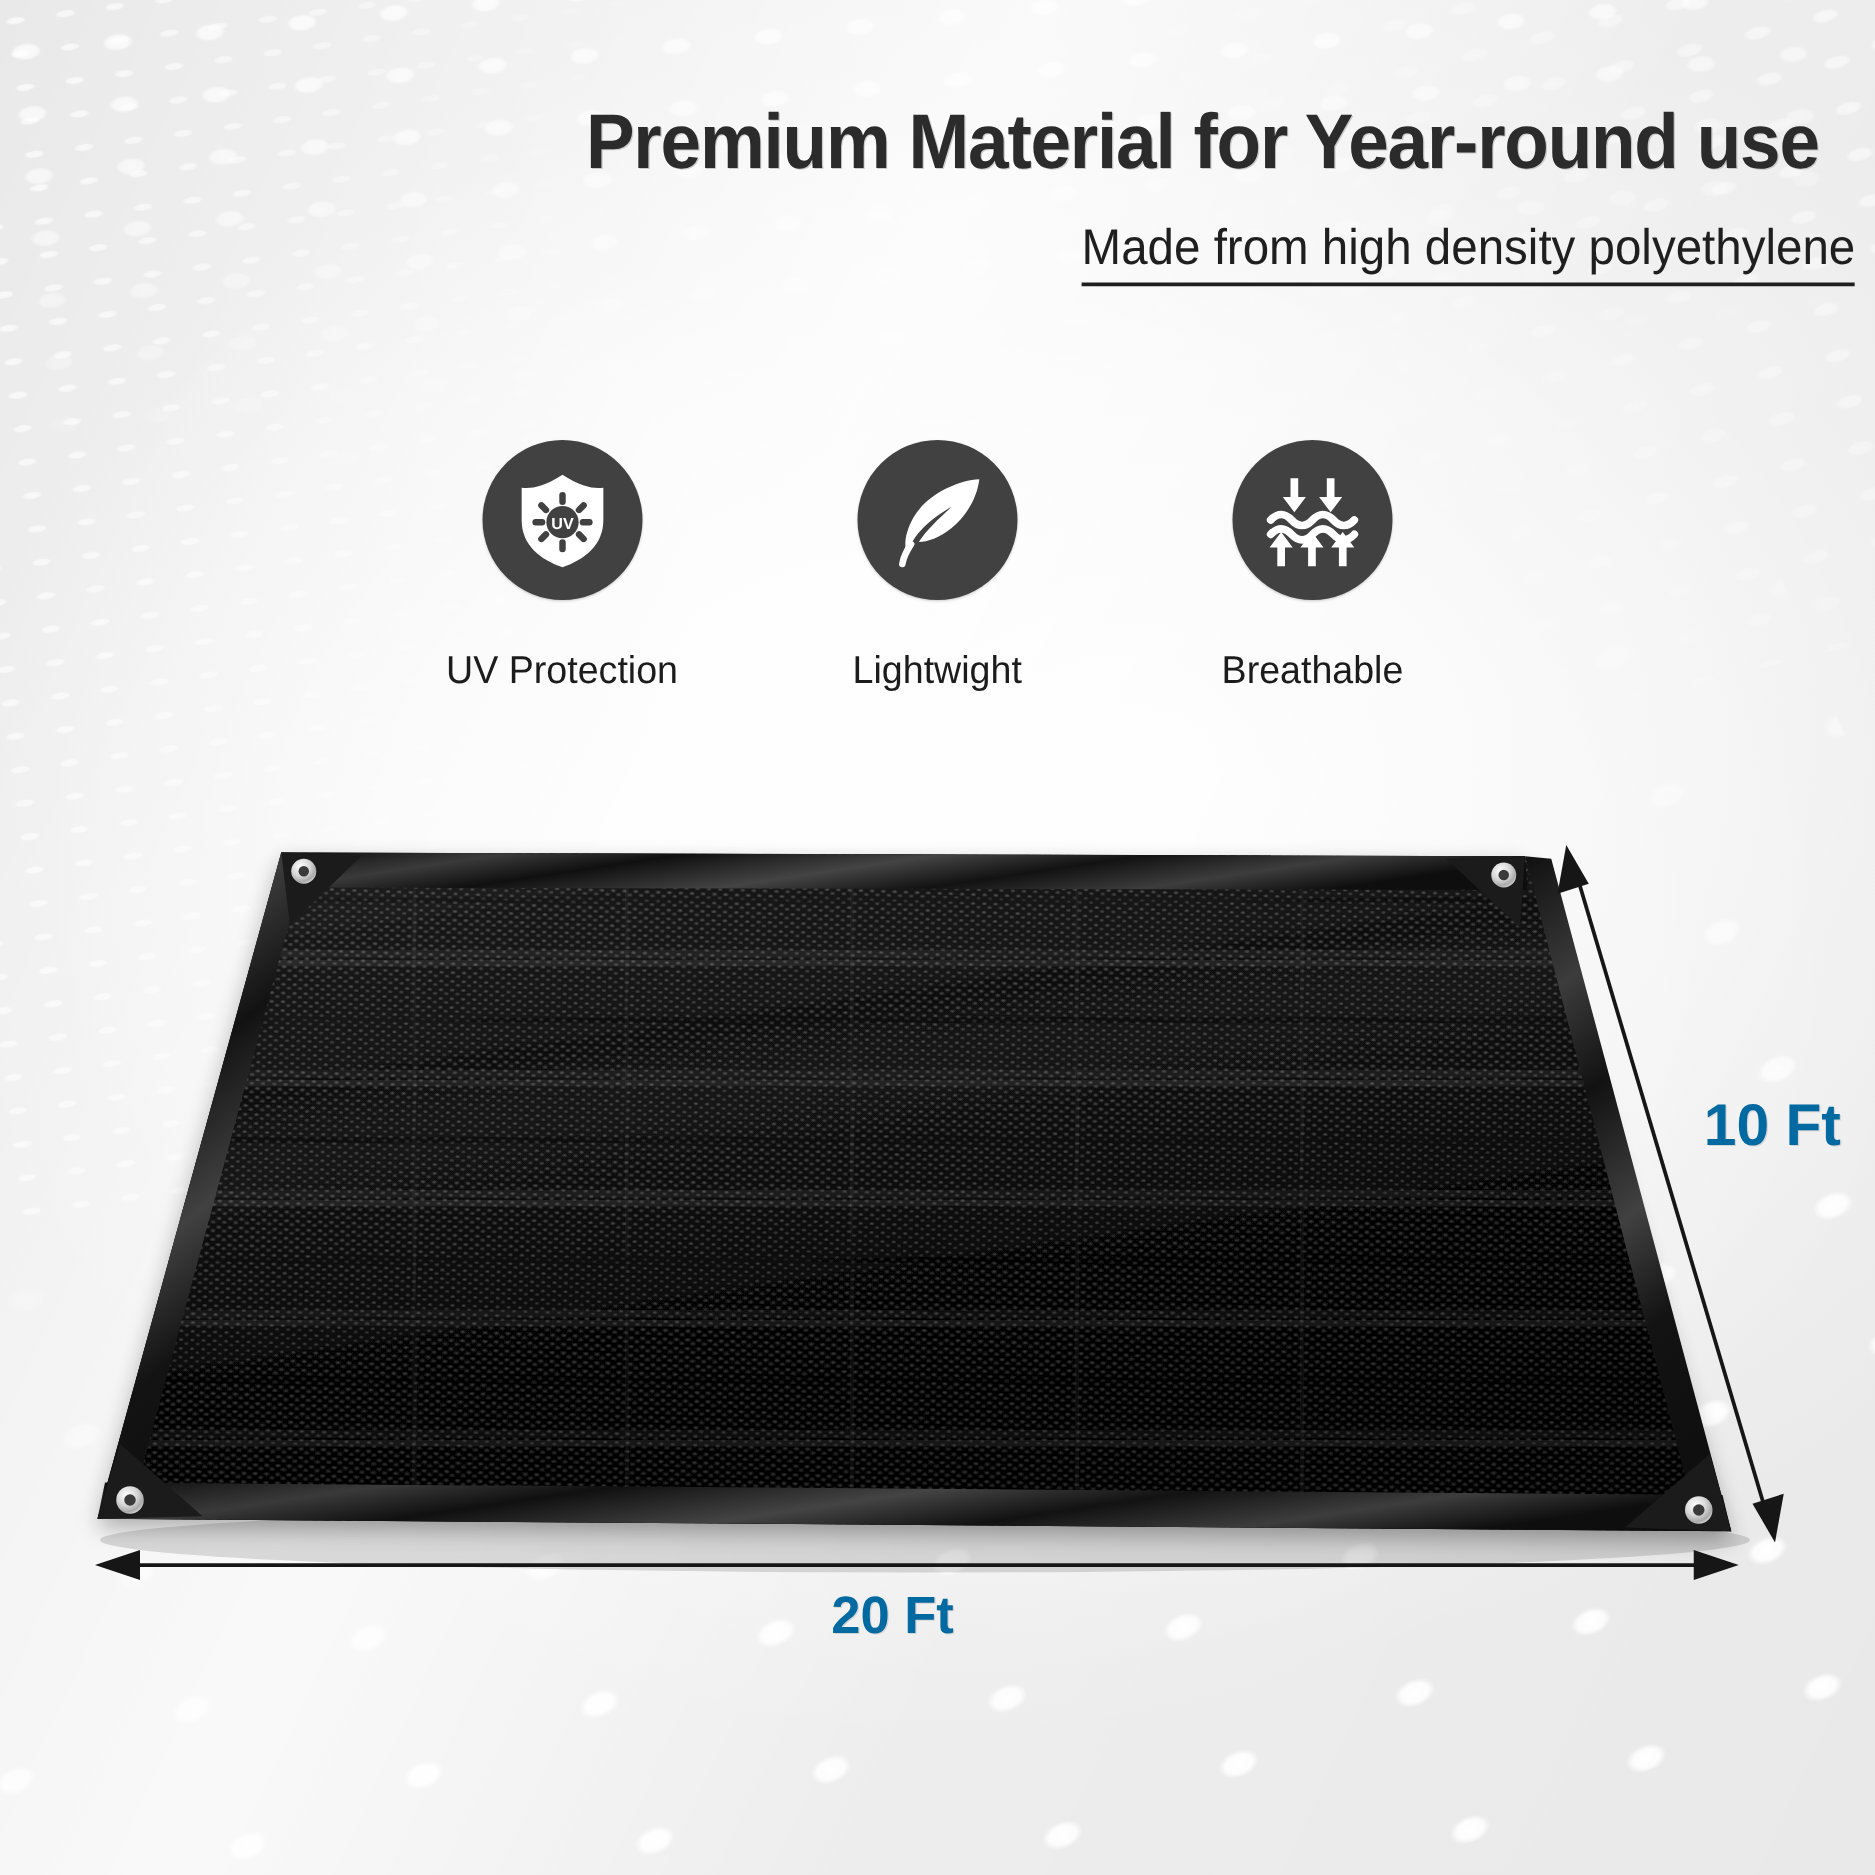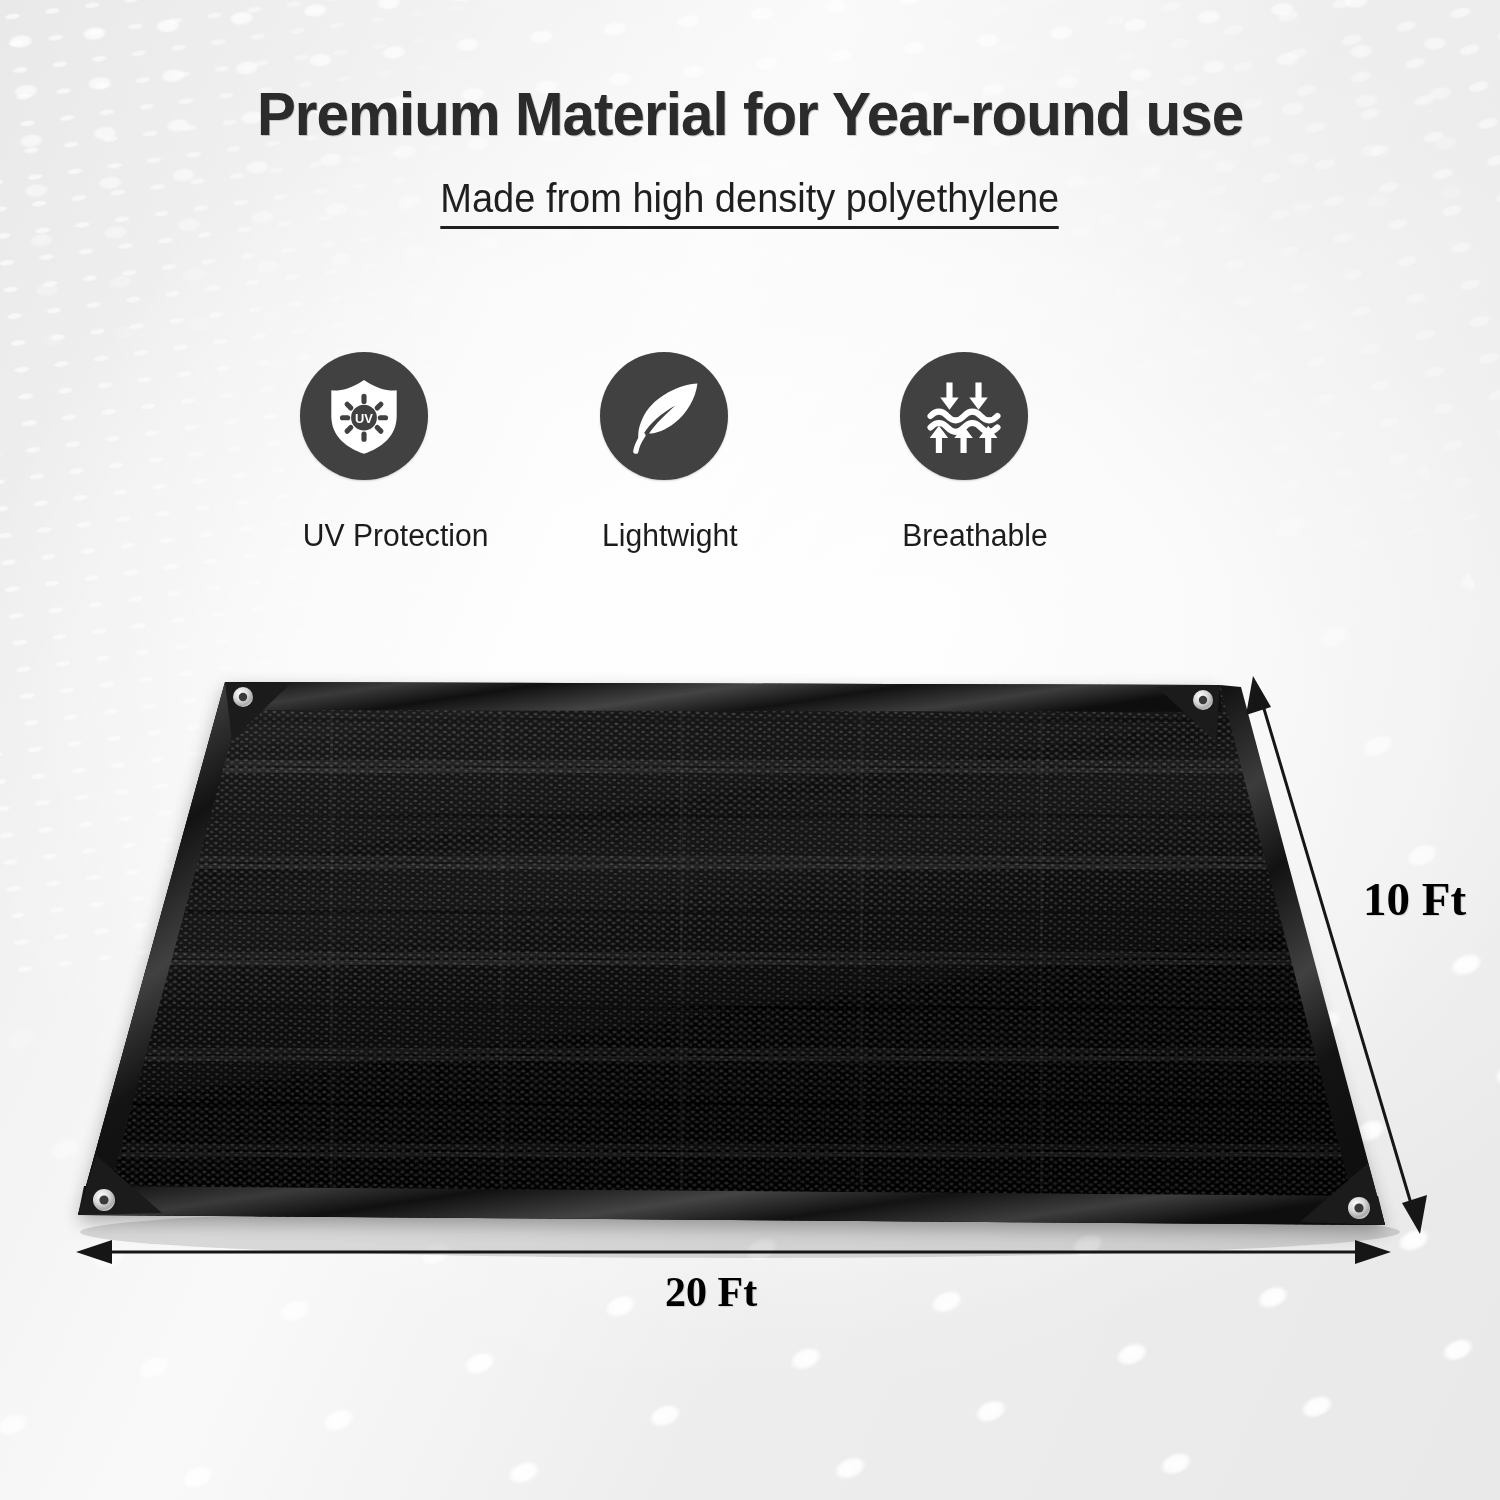--- a/index.html
+++ b/index.html
@@ -64,21 +64,21 @@
   .dots-right{
     left:880px; top:-60px; width:780px; height:620px;
     transform:rotate(-14deg);
     background-image:radial-gradient(ellipse 15px 7px at 16px 12px, rgba(255,255,255,.9) 0%, rgba(255,255,255,.8) 55%, rgba(255,255,255,0) 80%);
     background-size:56px 38px;
     -webkit-mask-image:linear-gradient(250deg, rgba(0,0,0,.85) 0%, rgba(0,0,0,.35) 45%, rgba(0,0,0,0) 80%);
             mask-image:linear-gradient(250deg, rgba(0,0,0,.85) 0%, rgba(0,0,0,.35) 45%, rgba(0,0,0,0) 80%);
   }
 
   
-  .head-wrap{ position:absolute; left:0; top:78px; width:1500px; text-align:center; }
+  .head-wrap{ position:absolute; left:0; top:78px; width:1500px; text-align:right; }
   .title{
     font-family:"Liberation Sans", sans-serif;
     font-weight:bold;
     font-size:62px;
     letter-spacing:-1px;
     color:#2b2b2b;
     transform:scaleX(.94);
     text-shadow:1px 1px 0 rgba(120,120,120,.35);
     white-space:nowrap;
   }
@@ -95,21 +95,21 @@
     white-space:nowrap;
   }
 
   
   .features{
     position:absolute; left:0; top:352px; width:1500px;
     display:flex; justify-content:center; align-items:flex-start;
   }
   .feature{
     width:300px;
-    display:flex; flex-direction:column; align-items:flex-start;
+    display:flex; flex-direction:column; align-items:center;
   }
   .f-circle{
     width:128px; height:128px; border-radius:50%;
     background:#414141;
     display:flex; align-items:center; justify-content:center;
     box-shadow:0 1px 2px rgba(0,0,0,.18);
   }
   .f-circle svg{ display:block; }
   .f-label{
     margin-top:38px;
@@ -119,23 +119,23 @@
     white-space:nowrap;
     transform:scaleX(.97);
   }
 
   
   .product-stage{ position:absolute; left:0; top:0; width:1500px; height:1500px; }
   .product-stage svg{ display:block; }
 
   .dim-label{
     position:absolute;
-    font-family:Liberation Serif, serif;
+    font-family:Liberation Sans, sans-serif;
     font-weight:bold;
-    color:#000000;
+    color:#0369a1;
     white-space:nowrap;
     text-shadow:1px 1px 0 rgba(150,150,150,.3);
   }
   #dim-h-label{ left:665px; top:1268px; font-size:42px; }
   #dim-v-label{ left:1363px; top:872px; font-size:47px; }
 </style>
 </head>
 <body>
 
 <div id="stage">

